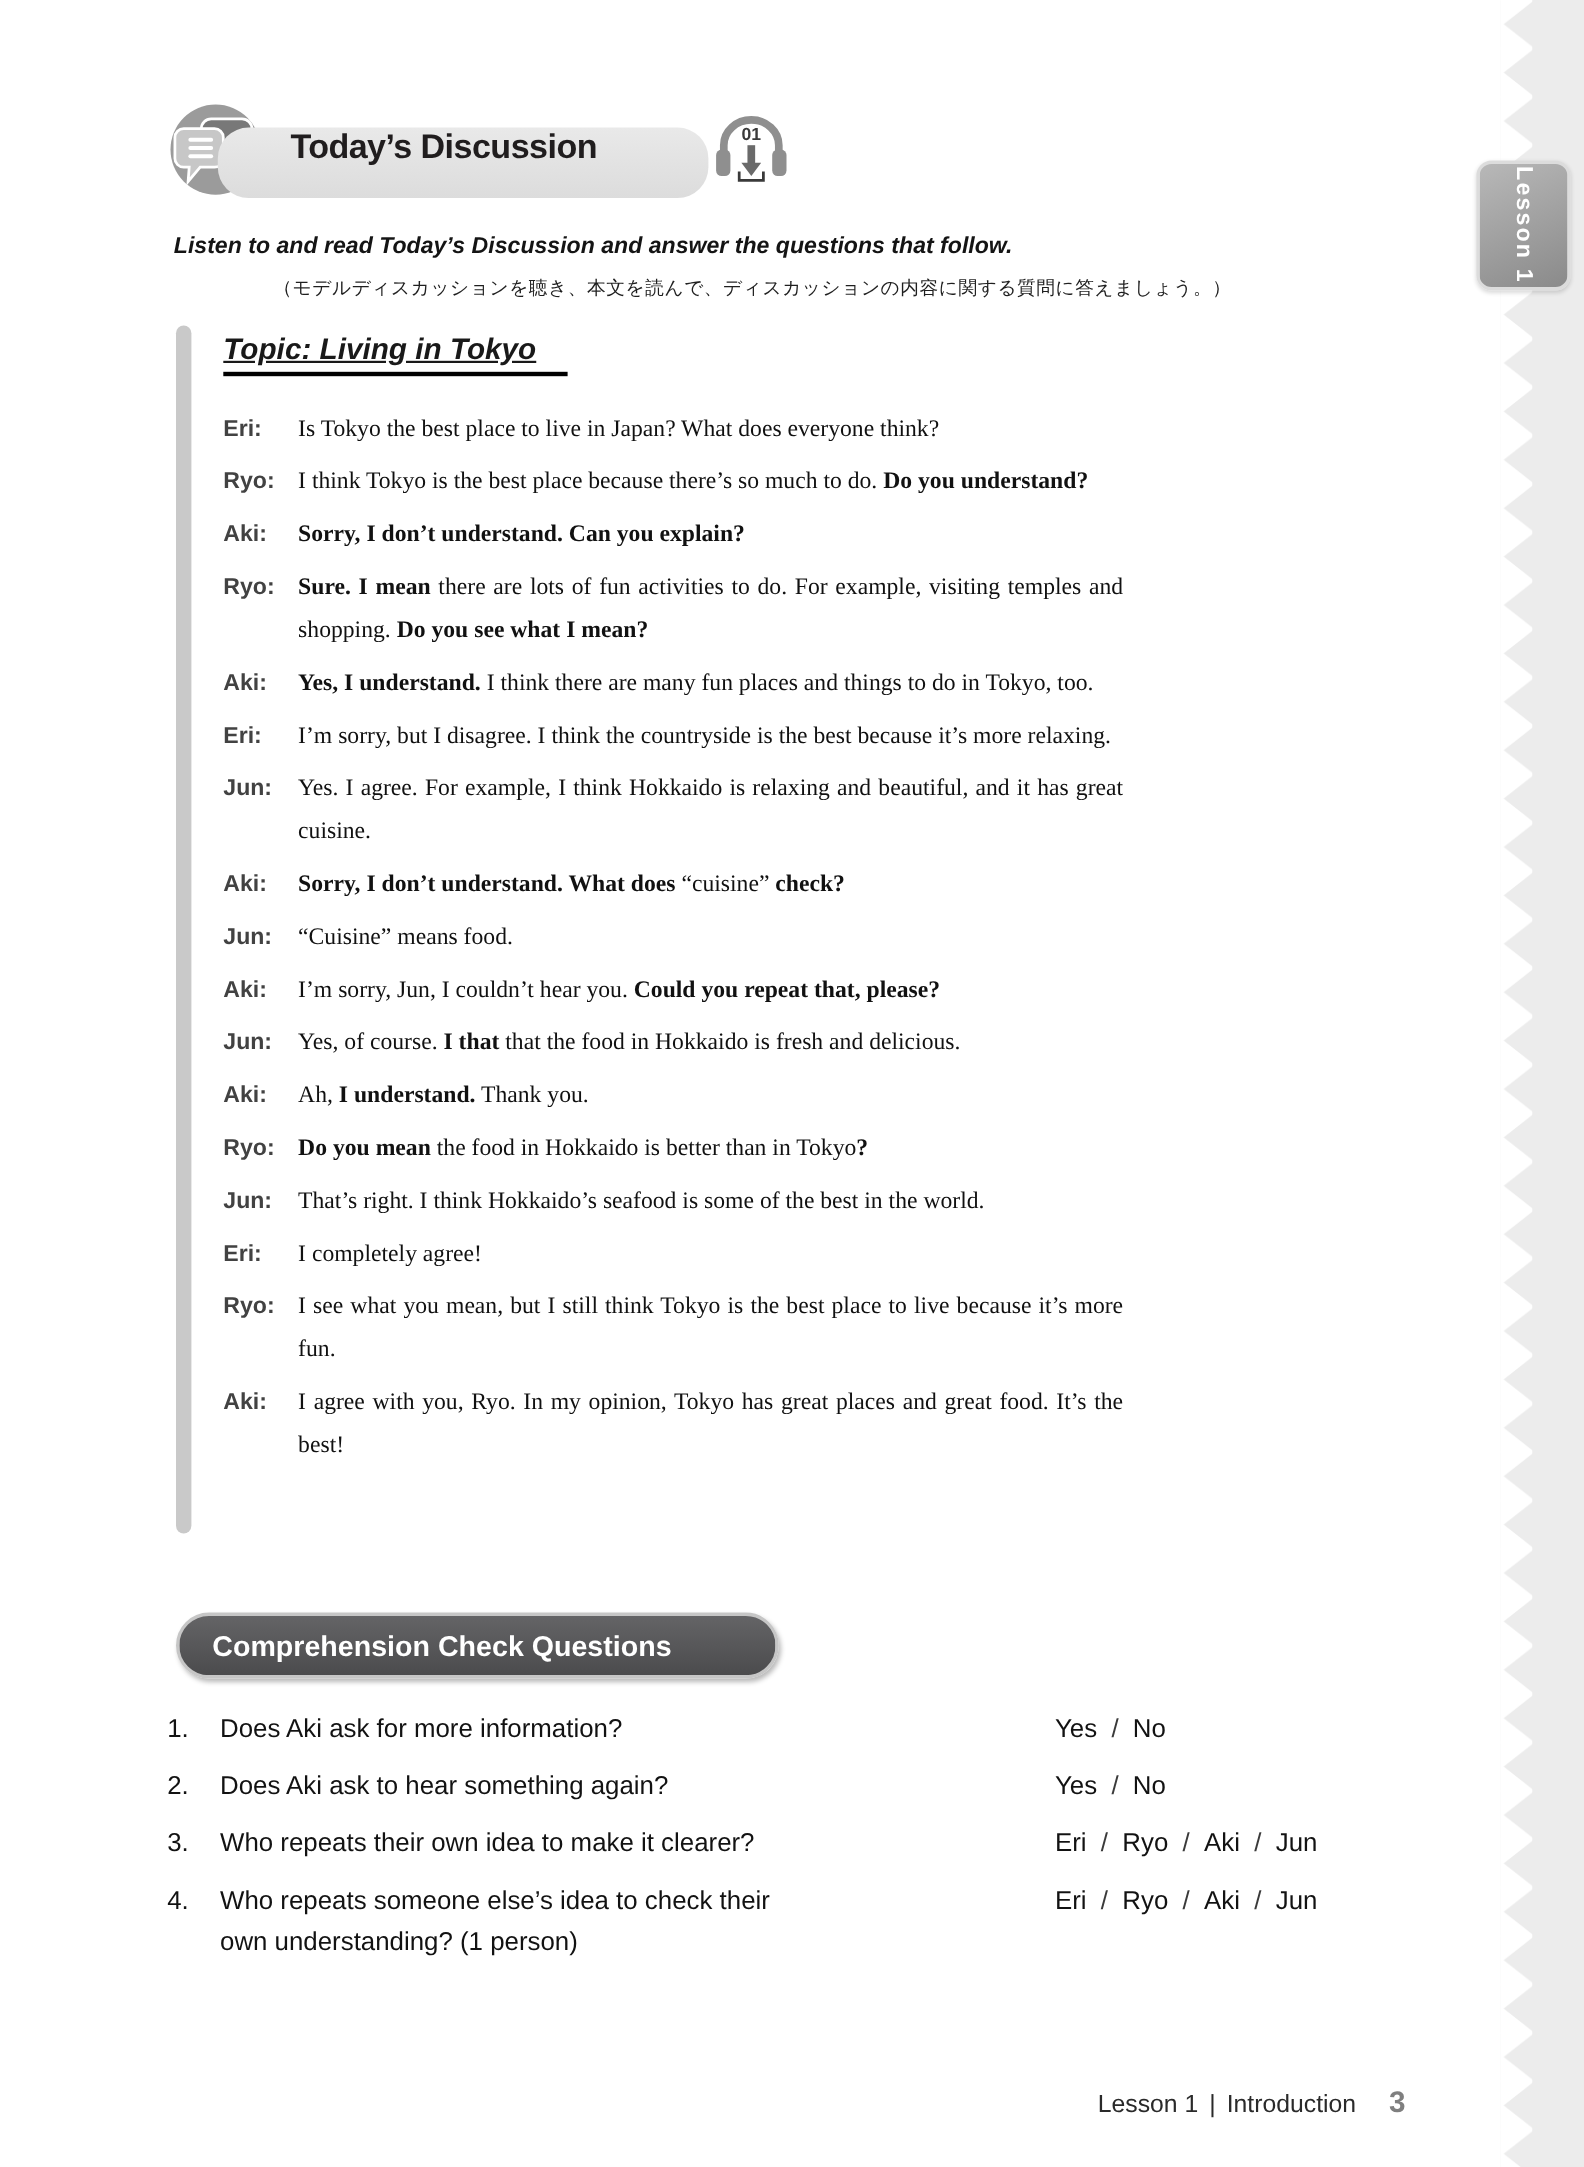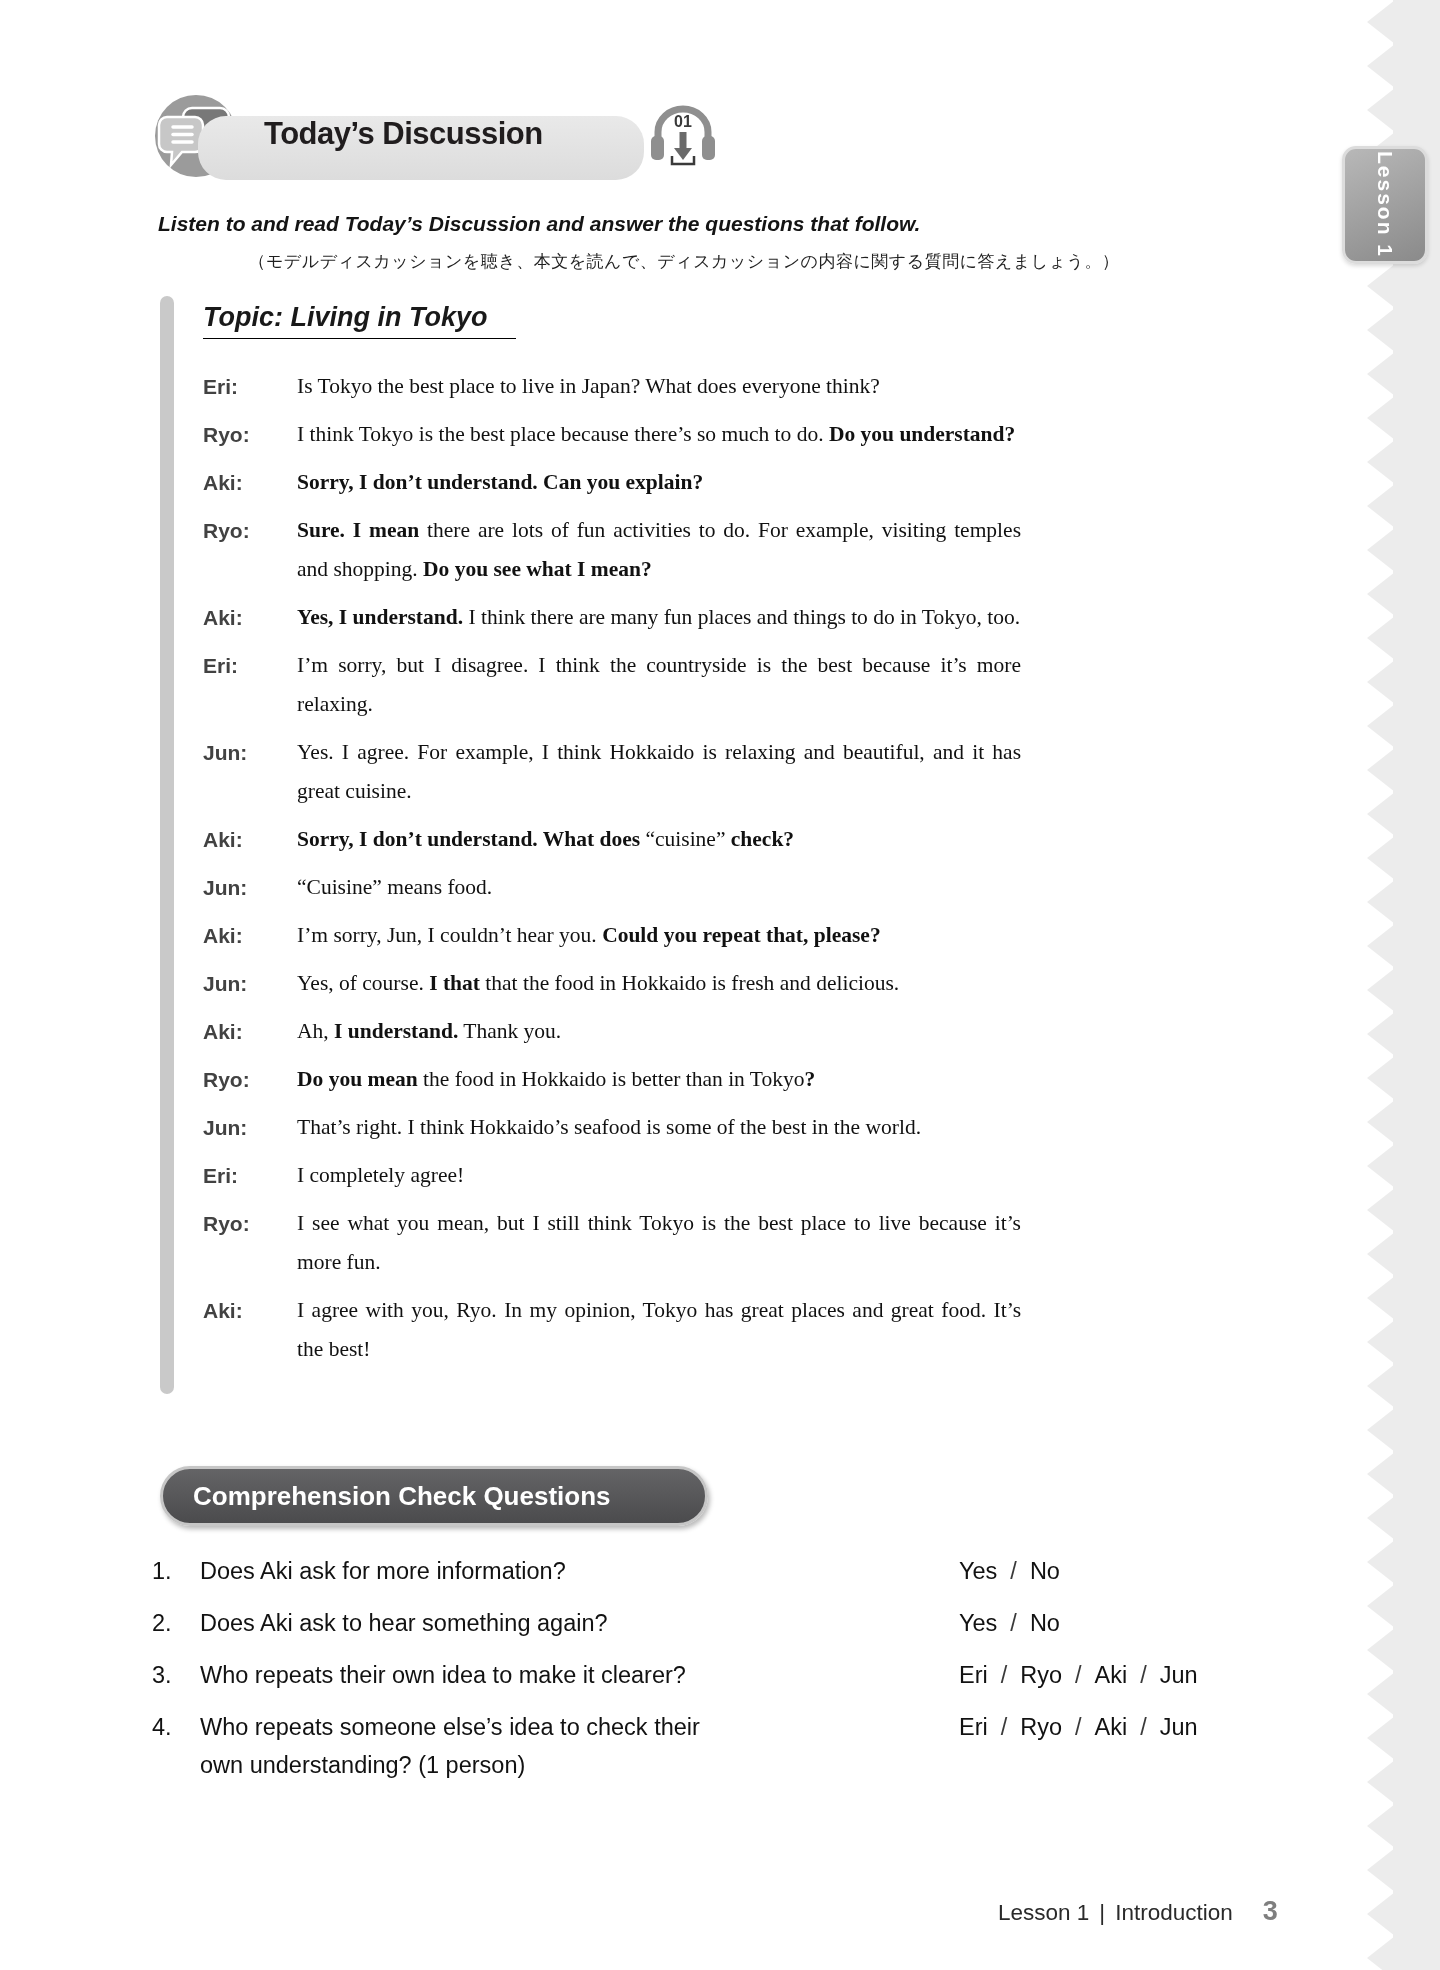--- a/index.html
+++ b/index.html
@@ -46,26 +46,27 @@
 
   
   .dialogue-bar {
     position:absolute; left:160px; top:296px; width:14px; height:1098px;
     border-radius:8px; background:#c9c9c9;
   }
   .dialogue { position:absolute; left:203px; top:302px; width:818px; }
   .topic {
     display:inline-block; margin:0; padding:0 28px 5px 0;
     font-size:27px; font-weight:bold; font-style:italic; color:#191919;
-    border-bottom:1px solid #000000;
+    border-bottom:4px solid #000000;
+    text-decoration:underline;
   }
   .turns { margin-top:28px; }
   .turn {
     display:flex; margin-bottom:9px;
-    font-family:"Liberation Serif", serif; font-size:21.5px; line-height:39px; color:#111111;gap:26px;
+    font-family:"Liberation Serif", serif; font-size:21.5px; line-height:39px; color:#111111;
   }
   .turn .speaker {
     flex:0 0 68px; font-family:"Liberation Sans", sans-serif;
     font-weight:bold; font-size:21px; color:#424242;
   }
   .turn .line { flex:1; text-align:justify; }
   .turn .line b { font-weight:bold; }
 
   
   .cc-pill {

